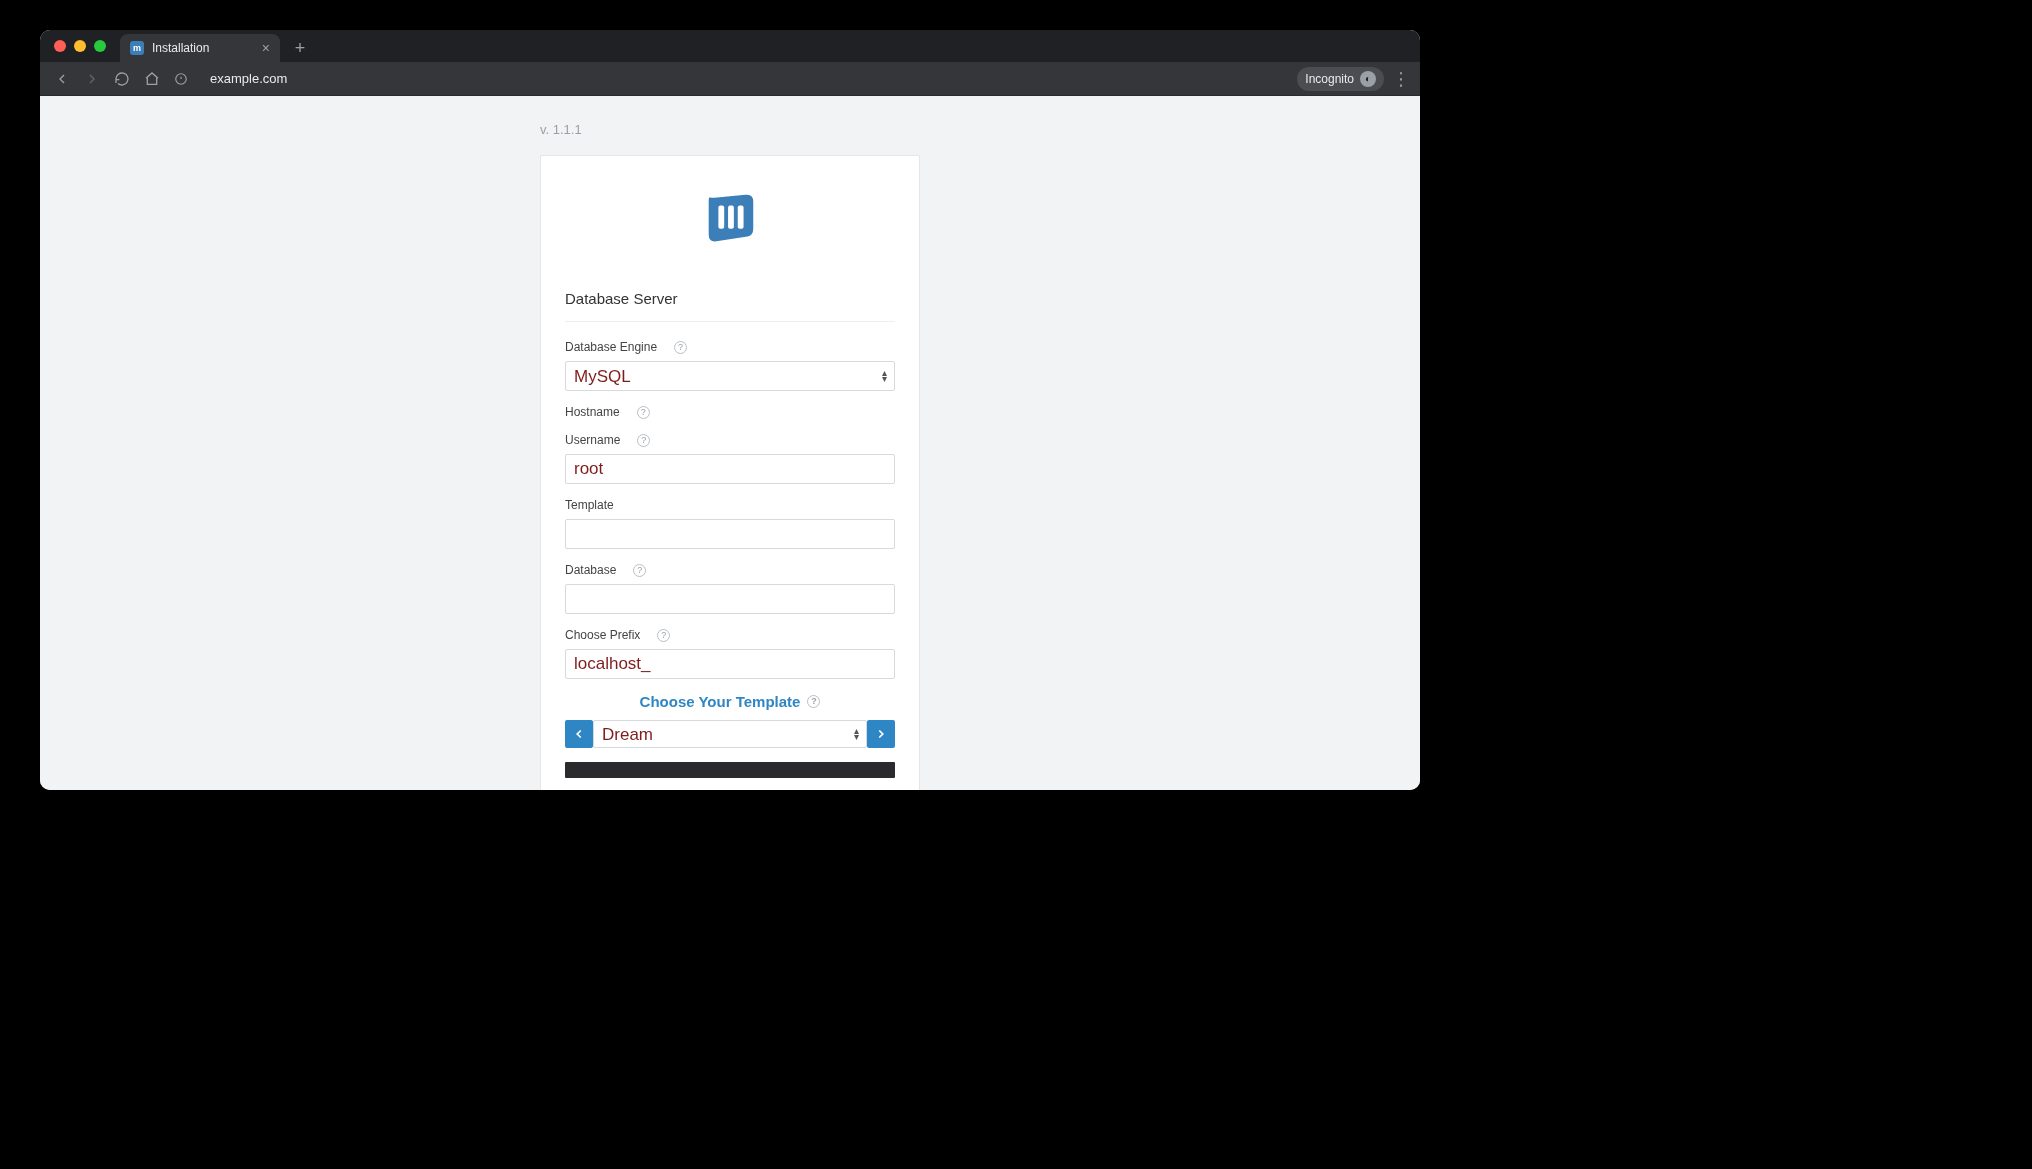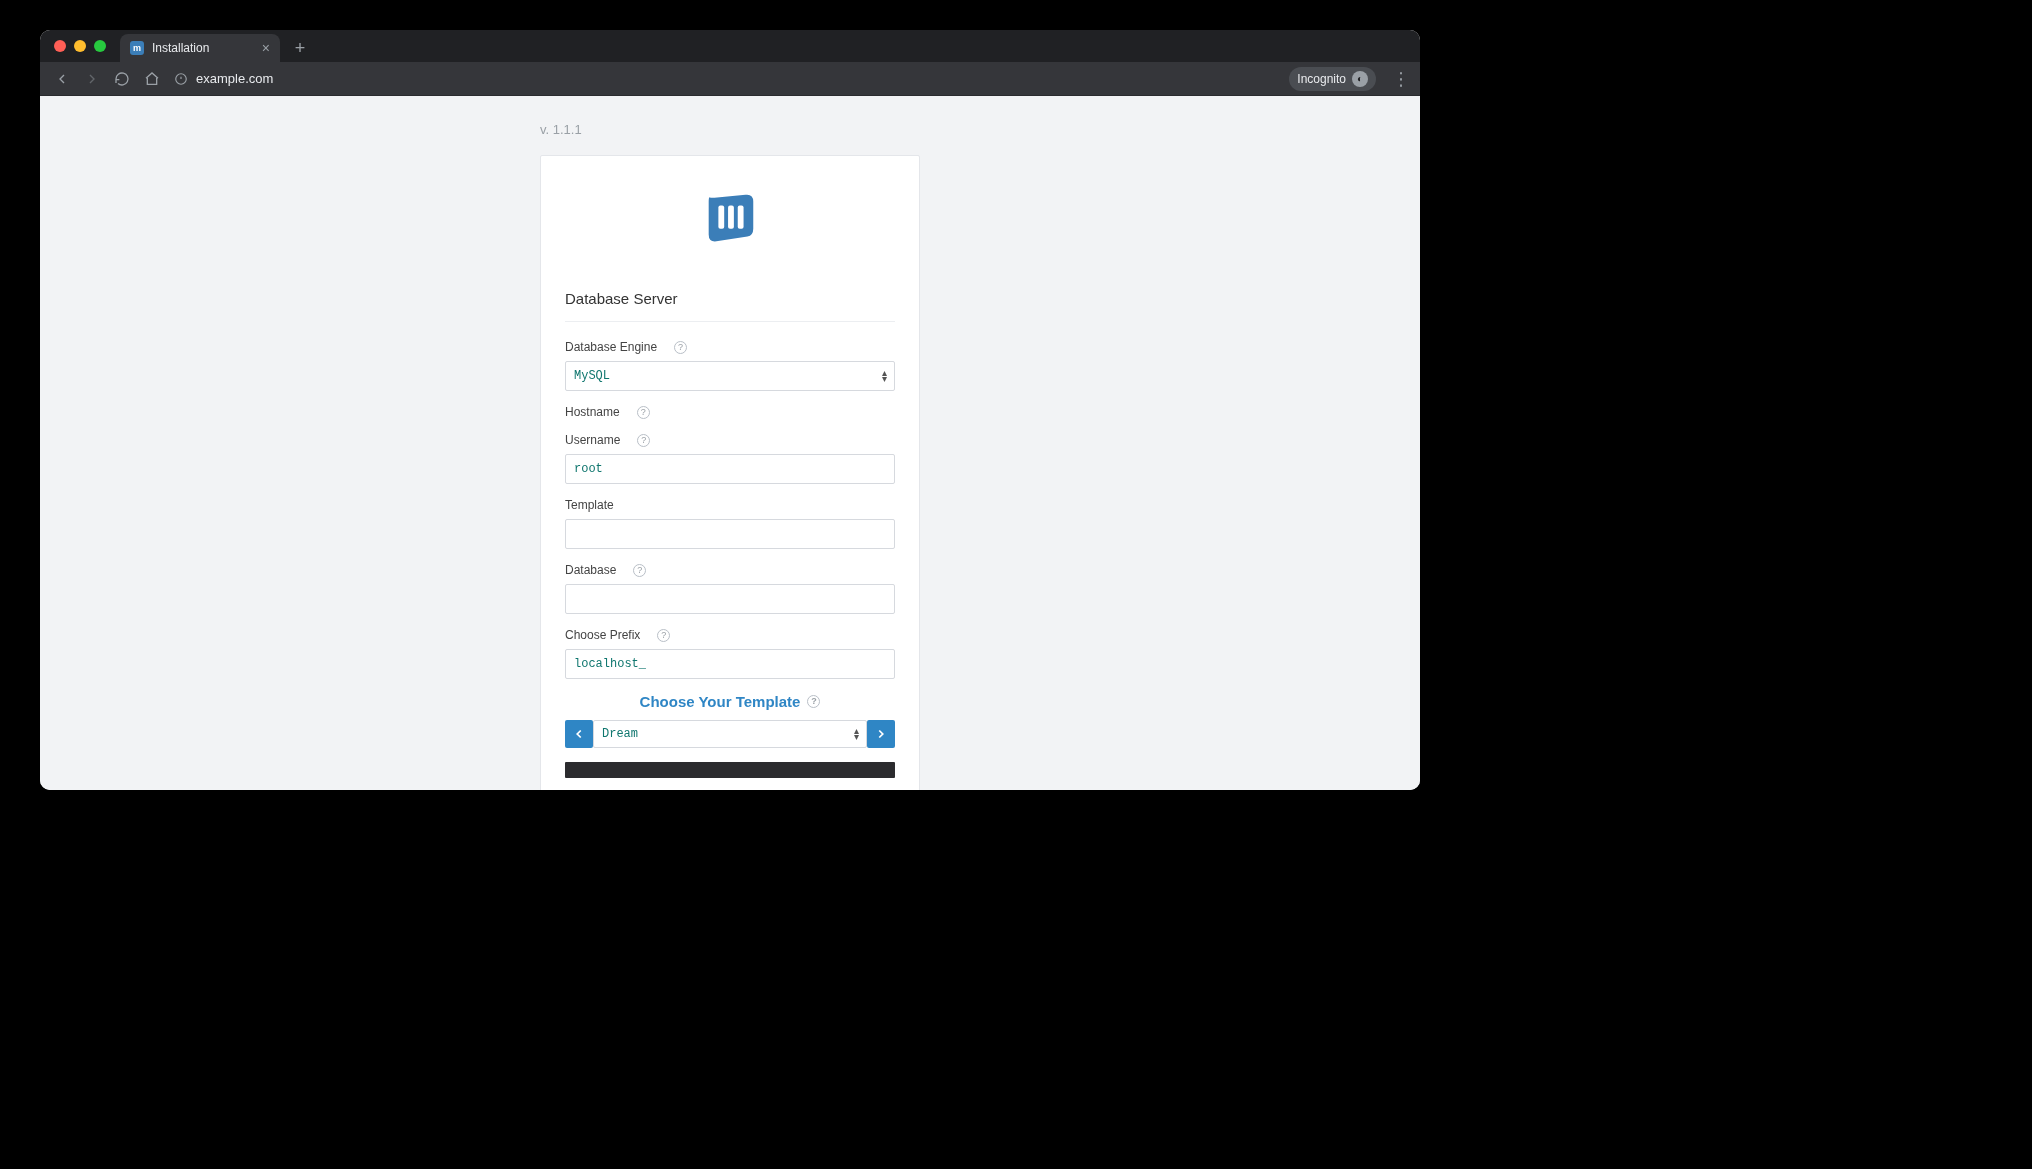--- a/index.html
+++ b/index.html
@@ -60,25 +60,25 @@
   border-bottom: 1px solid #2a2b2e;
 }
 .tb-btn {
   width: 24px; height: 24px; display:flex; align-items:center; justify-content:center;
   color:#9aa0a6;
 }
 .tb-btn svg { width:16px; height:16px; }
 .omnibox {
   flex: 0 0 auto;
   margin-left: 4px;
-  display:flex; align-items:center; gap:8px;
+  display:flex; align-items:center; gap:22px;
   color:#e8eaed; font-size: 13px;
 }
 .omnibox .site-icon { width:14px;height:14px; color:#9aa0a6;}
-.toolbar-right { margin-left:auto; display:flex; align-items:center; gap:16px; color:#e8eaed; font-size:12px;}
+.toolbar-right { margin-left:auto; display:flex; align-items:center; gap:8px; color:#e8eaed; font-size:12px;}
 .incognito-badge {
   display:flex; align-items:center; gap:6px;
   background:#4a4d52; padding:4px 8px; border-radius: 14px;
 }
 .incognito-badge .ico{width:16px;height:16px;border-radius:50%;background:#9aa0a6;color:#202124;display:flex;align-items:center;justify-content:center;font-size:10px;font-weight:bold}
 .kebab{font-size:18px;color:#9aa0a6}
 
 
 .page {
   position:absolute; top:66px; left:0; right:0; bottom:0;
@@ -112,23 +112,23 @@
   display:flex; align-items:flex-end; gap:17px;
 }
 .help-icon {
   width:13px;height:13px;border:1px solid #b9bfc7;border-radius:50%;
   color:#9aa0a6;font-size:9px;display:flex;align-items:center;justify-content:center;
   line-height:1;
 }
 .control, .select-wrap select {
   width:100%; height:30px;
   border:1px solid #d6d9de; border-radius:2px;
-  padding: 0 8px; font-size:12px; color:#0f766e;
+  padding: 0 8px; font-size:17px; color:#7f1d1d;
   background:#fff;
-  font-family:Liberation Mono, monospace;
+  font-family:Liberation Sans, sans-serif;
 }
 .select-wrap { position:relative; }
 .select-wrap select { appearance:none; -webkit-appearance:none; padding-right:24px; }
 .select-caret {
   position:absolute; right:8px; top:50%; transform:translateY(-50%);
   pointer-events:none; color:#555; font-size:10px; display:flex; flex-direction:column; line-height:6px;
 }
 .template-title {
   text-align:center; color:#2f86c5; font-weight:700; font-size:15px;
   margin: 12px 0 10px 0;

